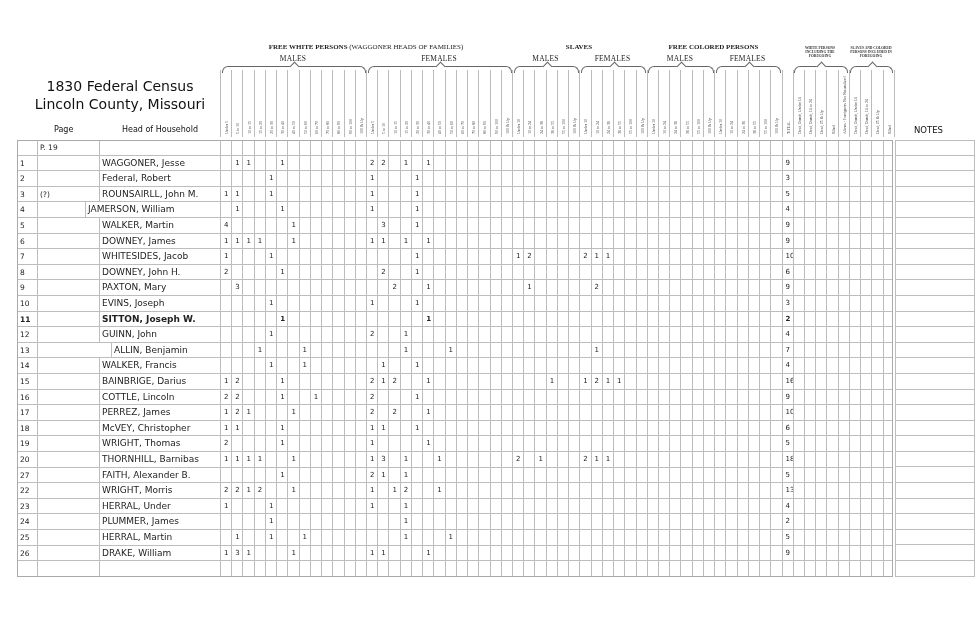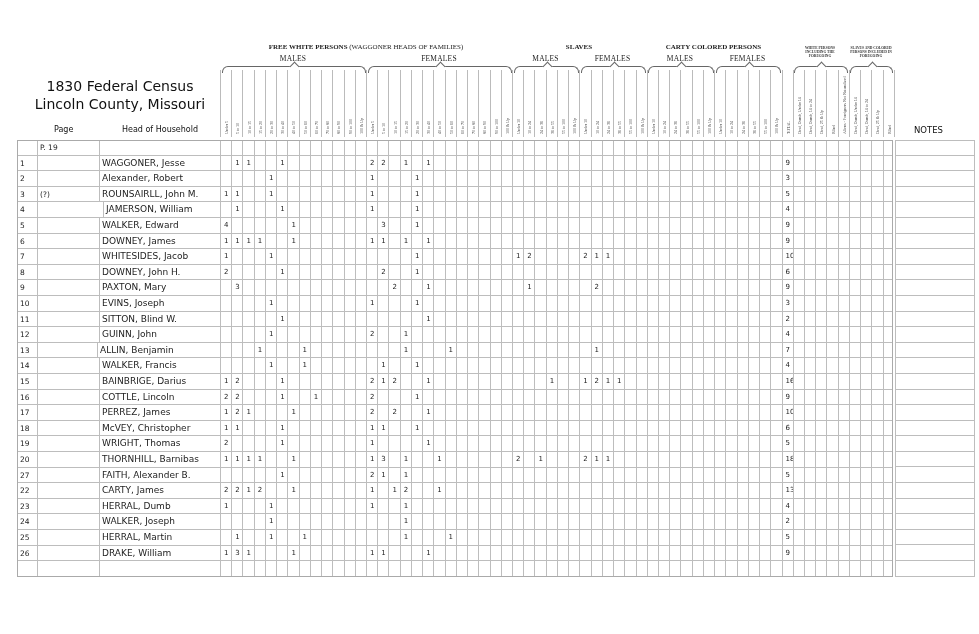--- a/index.html
+++ b/index.html
@@ -39,21 +39,21 @@
 <div class="abs colhdr" style="left:54px; top:125px;">Page</div>
 <div class="abs colhdr" style="left:122px; top:125px;">Head of Household</div>
 <div class="abs colhdr" style="left:914px; top:125px; font-size:8.5px;">NOTES</div>
 
 <div class="abs grp" style="left:220px; width:292px; top:43px;"><b>FREE WHITE PERSONS</b><span> (WAGGONER HEADS OF FAMILIES)</span></div>
 <div class="abs sub" style="left:220px; width:146px; top:54px;">MALES</div>
 <div class="abs sub" style="left:366px; width:146px; top:54px;">FEMALES</div>
 <div class="abs grp" style="left:512px; width:134px; top:43px;"><b>SLAVES</b></div>
 <div class="abs sub" style="left:512px; width:67px; top:54px;">MALES</div>
 <div class="abs sub" style="left:579px; width:67px; top:54px;">FEMALES</div>
-<div class="abs grp" style="left:646px; width:135px; top:43px;"><b>CARTY COLORED PERSONS</b></div>
+<div class="abs grp" style="left:646px; width:135px; top:43px;"><b>FREE COLORED PERSONS</b></div>
 <div class="abs sub" style="left:646px; width:68px; top:54px;">MALES</div>
 <div class="abs sub" style="left:714px; width:67px; top:54px;">FEMALES</div>
 <div class="abs tiny" style="left:796px; width:48px; top:46px;">WHITE PERSONS INCLUDING THE FOREGOING</div>
 <div class="abs tiny" style="left:850px; width:42px; top:46px;">SLAVES AND COLORED PERSONS INCLUDED IN FOREGOING</div>
 
 <div class="brace" style="left:222px; width:142px; top:66px;">
     <div class="tip"></div>
   </div>
 <div class="brace" style="left:368px; width:142px; top:66px;">
     <div class="tip"></div>
@@ -388,21 +388,21 @@
       <div class="cell numcell" style="left: 809.42px; width: 11.23px;"></div>
       <div class="cell numcell" style="left: 820.65px; width: 11.23px;"></div>
       <div class="cell numcell" style="left: 831.88px; width: 11.23px;"></div>
       <div class="cell numcell" style="left: 843.11px; width: 11.23px;"></div>
       <div class="cell numcell" style="left: 854.34px; width: 11.23px;"></div>
       <div class="cell numcell" style="left: 865.57px; width: 11.23px;"></div>
     </div>
     <div class="row" style="top: 31.2px;">
       <div class="cell " style="left: 0px; width: 20px;">2</div>
       <div class="cell " style="left: 20px; width: 62px;"></div>
-      <div class="cell namecell" style="left: 82px; width: 121px;">Alexander, Robert</div>
+      <div class="cell namecell" style="left: 82px; width: 121px;">Federal, Robert</div>
       <div class="cell numcell" style="left: 203px; width: 11.23px;"></div>
       <div class="cell numcell" style="left: 214.23px; width: 11.23px;"></div>
       <div class="cell numcell" style="left: 225.46px; width: 11.23px;"></div>
       <div class="cell numcell" style="left: 236.69px; width: 11.23px;"></div>
       <div class="cell numcell" style="left: 247.92px; width: 11.23px;">1</div>
       <div class="cell numcell" style="left: 259.15px; width: 11.23px;"></div>
       <div class="cell numcell" style="left: 270.38px; width: 11.23px;"></div>
       <div class="cell numcell" style="left: 281.61px; width: 11.23px;"></div>
       <div class="cell numcell" style="left: 292.84px; width: 11.23px;"></div>
       <div class="cell numcell" style="left: 304.07px; width: 11.23px;"></div>
@@ -518,21 +518,21 @@
       <div class="cell numcell" style="left: 809.42px; width: 11.23px;"></div>
       <div class="cell numcell" style="left: 820.65px; width: 11.23px;"></div>
       <div class="cell numcell" style="left: 831.88px; width: 11.23px;"></div>
       <div class="cell numcell" style="left: 843.11px; width: 11.23px;"></div>
       <div class="cell numcell" style="left: 854.34px; width: 11.23px;"></div>
       <div class="cell numcell" style="left: 865.57px; width: 11.23px;"></div>
     </div>
     <div class="row" style="top: 62.4px;">
       <div class="cell " style="left: 0px; width: 20px;">4</div>
       <div class="cell " style="left: 20px; width: 62px;"></div>
-      <div class="cell namecell" style="left: 86px; width: 121px;">JAMERSON, William</div>
+      <div class="cell namecell" style="left: 68px; width: 121px;">JAMERSON, William</div>
       <div class="cell numcell" style="left: 203px; width: 11.23px;"></div>
       <div class="cell numcell" style="left: 214.23px; width: 11.23px;">1</div>
       <div class="cell numcell" style="left: 225.46px; width: 11.23px;"></div>
       <div class="cell numcell" style="left: 236.69px; width: 11.23px;"></div>
       <div class="cell numcell" style="left: 247.92px; width: 11.23px;"></div>
       <div class="cell numcell" style="left: 259.15px; width: 11.23px;">1</div>
       <div class="cell numcell" style="left: 270.38px; width: 11.23px;"></div>
       <div class="cell numcell" style="left: 281.61px; width: 11.23px;"></div>
       <div class="cell numcell" style="left: 292.84px; width: 11.23px;"></div>
       <div class="cell numcell" style="left: 304.07px; width: 11.23px;"></div>
@@ -583,21 +583,21 @@
       <div class="cell numcell" style="left: 809.42px; width: 11.23px;"></div>
       <div class="cell numcell" style="left: 820.65px; width: 11.23px;"></div>
       <div class="cell numcell" style="left: 831.88px; width: 11.23px;"></div>
       <div class="cell numcell" style="left: 843.11px; width: 11.23px;"></div>
       <div class="cell numcell" style="left: 854.34px; width: 11.23px;"></div>
       <div class="cell numcell" style="left: 865.57px; width: 11.23px;"></div>
     </div>
     <div class="row" style="top: 78px;">
       <div class="cell " style="left: 0px; width: 20px;">5</div>
       <div class="cell " style="left: 20px; width: 62px;"></div>
-      <div class="cell namecell" style="left: 82px; width: 121px;">WALKER, Edward</div>
+      <div class="cell namecell" style="left: 82px; width: 121px;">WALKER, Martin</div>
       <div class="cell numcell" style="left: 203px; width: 11.23px;">4</div>
       <div class="cell numcell" style="left: 214.23px; width: 11.23px;"></div>
       <div class="cell numcell" style="left: 225.46px; width: 11.23px;"></div>
       <div class="cell numcell" style="left: 236.69px; width: 11.23px;"></div>
       <div class="cell numcell" style="left: 247.92px; width: 11.23px;"></div>
       <div class="cell numcell" style="left: 259.15px; width: 11.23px;"></div>
       <div class="cell numcell" style="left: 270.38px; width: 11.23px;">1</div>
       <div class="cell numcell" style="left: 281.61px; width: 11.23px;"></div>
       <div class="cell numcell" style="left: 292.84px; width: 11.23px;"></div>
       <div class="cell numcell" style="left: 304.07px; width: 11.23px;"></div>
@@ -970,24 +970,24 @@
       <div class="cell numcell" style="left: 775.73px; width: 11.23px;"></div>
       <div class="cell numcell" style="left: 786.96px; width: 11.23px;"></div>
       <div class="cell numcell" style="left: 798.19px; width: 11.23px;"></div>
       <div class="cell numcell" style="left: 809.42px; width: 11.23px;"></div>
       <div class="cell numcell" style="left: 820.65px; width: 11.23px;"></div>
       <div class="cell numcell" style="left: 831.88px; width: 11.23px;"></div>
       <div class="cell numcell" style="left: 843.11px; width: 11.23px;"></div>
       <div class="cell numcell" style="left: 854.34px; width: 11.23px;"></div>
       <div class="cell numcell" style="left: 865.57px; width: 11.23px;"></div>
     </div>
-    <div class="row" style="top: 171.6px;">
+    <div class="row" style="top: 171.6px; font-weight: bold;">
       <div class="cell " style="left: 0px; width: 20px;">11</div>
       <div class="cell " style="left: 20px; width: 62px;"></div>
-      <div class="cell namecell" style="left: 82px; width: 121px;">SITTON, Blind W.</div>
+      <div class="cell namecell" style="left: 82px; width: 121px;">SITTON, Joseph W.</div>
       <div class="cell numcell" style="left: 203px; width: 11.23px;"></div>
       <div class="cell numcell" style="left: 214.23px; width: 11.23px;"></div>
       <div class="cell numcell" style="left: 225.46px; width: 11.23px;"></div>
       <div class="cell numcell" style="left: 236.69px; width: 11.23px;"></div>
       <div class="cell numcell" style="left: 247.92px; width: 11.23px;"></div>
       <div class="cell numcell" style="left: 259.15px; width: 11.23px;">1</div>
       <div class="cell numcell" style="left: 270.38px; width: 11.23px;"></div>
       <div class="cell numcell" style="left: 281.61px; width: 11.23px;"></div>
       <div class="cell numcell" style="left: 292.84px; width: 11.23px;"></div>
       <div class="cell numcell" style="left: 304.07px; width: 11.23px;"></div>
@@ -1103,21 +1103,21 @@
       <div class="cell numcell" style="left: 809.42px; width: 11.23px;"></div>
       <div class="cell numcell" style="left: 820.65px; width: 11.23px;"></div>
       <div class="cell numcell" style="left: 831.88px; width: 11.23px;"></div>
       <div class="cell numcell" style="left: 843.11px; width: 11.23px;"></div>
       <div class="cell numcell" style="left: 854.34px; width: 11.23px;"></div>
       <div class="cell numcell" style="left: 865.57px; width: 11.23px;"></div>
     </div>
     <div class="row" style="top: 202.8px;">
       <div class="cell " style="left: 0px; width: 20px;">13</div>
       <div class="cell " style="left: 20px; width: 62px;"></div>
-      <div class="cell namecell" style="left: 80px; width: 121px;">ALLIN, Benjamin</div>
+      <div class="cell namecell" style="left: 94px; width: 121px;">ALLIN, Benjamin</div>
       <div class="cell numcell" style="left: 203px; width: 11.23px;"></div>
       <div class="cell numcell" style="left: 214.23px; width: 11.23px;"></div>
       <div class="cell numcell" style="left: 225.46px; width: 11.23px;"></div>
       <div class="cell numcell" style="left: 236.69px; width: 11.23px;">1</div>
       <div class="cell numcell" style="left: 247.92px; width: 11.23px;"></div>
       <div class="cell numcell" style="left: 259.15px; width: 11.23px;"></div>
       <div class="cell numcell" style="left: 270.38px; width: 11.23px;"></div>
       <div class="cell numcell" style="left: 281.61px; width: 11.23px;">1</div>
       <div class="cell numcell" style="left: 292.84px; width: 11.23px;"></div>
       <div class="cell numcell" style="left: 304.07px; width: 11.23px;"></div>
@@ -1688,21 +1688,21 @@
       <div class="cell numcell" style="left: 809.42px; width: 11.23px;"></div>
       <div class="cell numcell" style="left: 820.65px; width: 11.23px;"></div>
       <div class="cell numcell" style="left: 831.88px; width: 11.23px;"></div>
       <div class="cell numcell" style="left: 843.11px; width: 11.23px;"></div>
       <div class="cell numcell" style="left: 854.34px; width: 11.23px;"></div>
       <div class="cell numcell" style="left: 865.57px; width: 11.23px;"></div>
     </div>
     <div class="row" style="top: 343.2px;">
       <div class="cell " style="left: 0px; width: 20px;">22</div>
       <div class="cell " style="left: 20px; width: 62px;"></div>
-      <div class="cell namecell" style="left: 82px; width: 121px;">CARTY, James</div>
+      <div class="cell namecell" style="left: 82px; width: 121px;">WRIGHT, Morris</div>
       <div class="cell numcell" style="left: 203px; width: 11.23px;">2</div>
       <div class="cell numcell" style="left: 214.23px; width: 11.23px;">2</div>
       <div class="cell numcell" style="left: 225.46px; width: 11.23px;">1</div>
       <div class="cell numcell" style="left: 236.69px; width: 11.23px;">2</div>
       <div class="cell numcell" style="left: 247.92px; width: 11.23px;"></div>
       <div class="cell numcell" style="left: 259.15px; width: 11.23px;"></div>
       <div class="cell numcell" style="left: 270.38px; width: 11.23px;">1</div>
       <div class="cell numcell" style="left: 281.61px; width: 11.23px;"></div>
       <div class="cell numcell" style="left: 292.84px; width: 11.23px;"></div>
       <div class="cell numcell" style="left: 304.07px; width: 11.23px;"></div>
@@ -1753,21 +1753,21 @@
       <div class="cell numcell" style="left: 809.42px; width: 11.23px;"></div>
       <div class="cell numcell" style="left: 820.65px; width: 11.23px;"></div>
       <div class="cell numcell" style="left: 831.88px; width: 11.23px;"></div>
       <div class="cell numcell" style="left: 843.11px; width: 11.23px;"></div>
       <div class="cell numcell" style="left: 854.34px; width: 11.23px;"></div>
       <div class="cell numcell" style="left: 865.57px; width: 11.23px;"></div>
     </div>
     <div class="row" style="top: 358.8px;">
       <div class="cell " style="left: 0px; width: 20px;">23</div>
       <div class="cell " style="left: 20px; width: 62px;"></div>
-      <div class="cell namecell" style="left: 82px; width: 121px;">HERRAL, Dumb</div>
+      <div class="cell namecell" style="left: 82px; width: 121px;">HERRAL, Under</div>
       <div class="cell numcell" style="left: 203px; width: 11.23px;">1</div>
       <div class="cell numcell" style="left: 214.23px; width: 11.23px;"></div>
       <div class="cell numcell" style="left: 225.46px; width: 11.23px;"></div>
       <div class="cell numcell" style="left: 236.69px; width: 11.23px;"></div>
       <div class="cell numcell" style="left: 247.92px; width: 11.23px;">1</div>
       <div class="cell numcell" style="left: 259.15px; width: 11.23px;"></div>
       <div class="cell numcell" style="left: 270.38px; width: 11.23px;"></div>
       <div class="cell numcell" style="left: 281.61px; width: 11.23px;"></div>
       <div class="cell numcell" style="left: 292.84px; width: 11.23px;"></div>
       <div class="cell numcell" style="left: 304.07px; width: 11.23px;"></div>
@@ -1818,21 +1818,21 @@
       <div class="cell numcell" style="left: 809.42px; width: 11.23px;"></div>
       <div class="cell numcell" style="left: 820.65px; width: 11.23px;"></div>
       <div class="cell numcell" style="left: 831.88px; width: 11.23px;"></div>
       <div class="cell numcell" style="left: 843.11px; width: 11.23px;"></div>
       <div class="cell numcell" style="left: 854.34px; width: 11.23px;"></div>
       <div class="cell numcell" style="left: 865.57px; width: 11.23px;"></div>
     </div>
     <div class="row" style="top: 374.4px;">
       <div class="cell " style="left: 0px; width: 20px;">24</div>
       <div class="cell " style="left: 20px; width: 62px;"></div>
-      <div class="cell namecell" style="left: 82px; width: 121px;">WALKER, Joseph</div>
+      <div class="cell namecell" style="left: 82px; width: 121px;">PLUMMER, James</div>
       <div class="cell numcell" style="left: 203px; width: 11.23px;"></div>
       <div class="cell numcell" style="left: 214.23px; width: 11.23px;"></div>
       <div class="cell numcell" style="left: 225.46px; width: 11.23px;"></div>
       <div class="cell numcell" style="left: 236.69px; width: 11.23px;"></div>
       <div class="cell numcell" style="left: 247.92px; width: 11.23px;">1</div>
       <div class="cell numcell" style="left: 259.15px; width: 11.23px;"></div>
       <div class="cell numcell" style="left: 270.38px; width: 11.23px;"></div>
       <div class="cell numcell" style="left: 281.61px; width: 11.23px;"></div>
       <div class="cell numcell" style="left: 292.84px; width: 11.23px;"></div>
       <div class="cell numcell" style="left: 304.07px; width: 11.23px;"></div>

